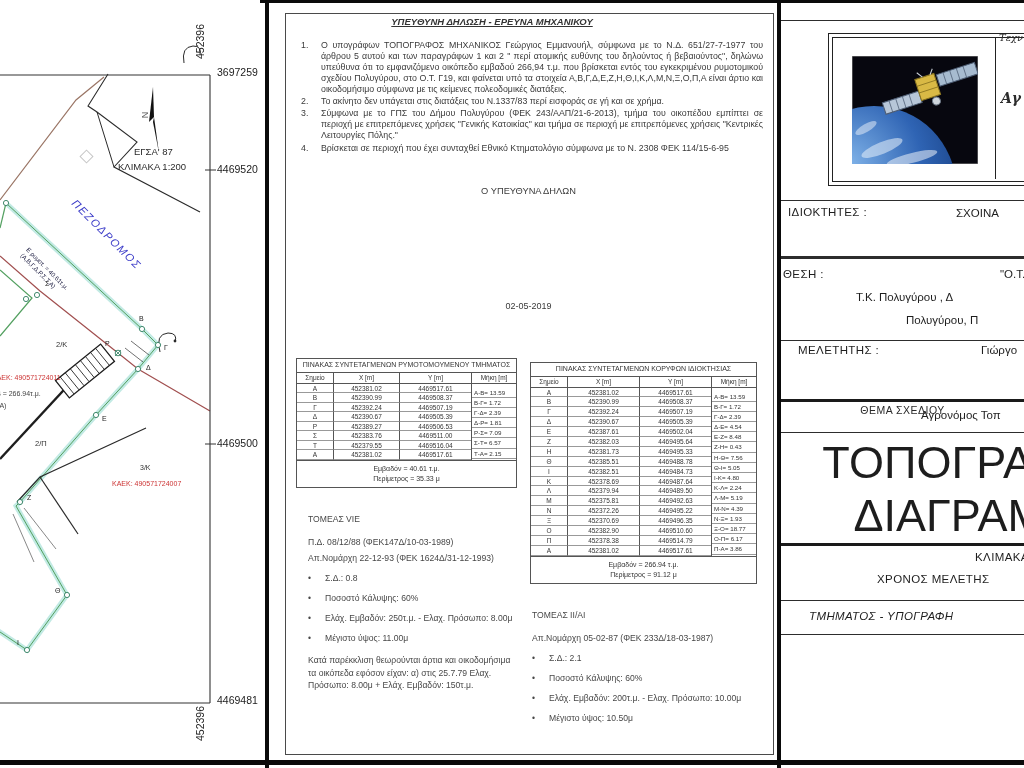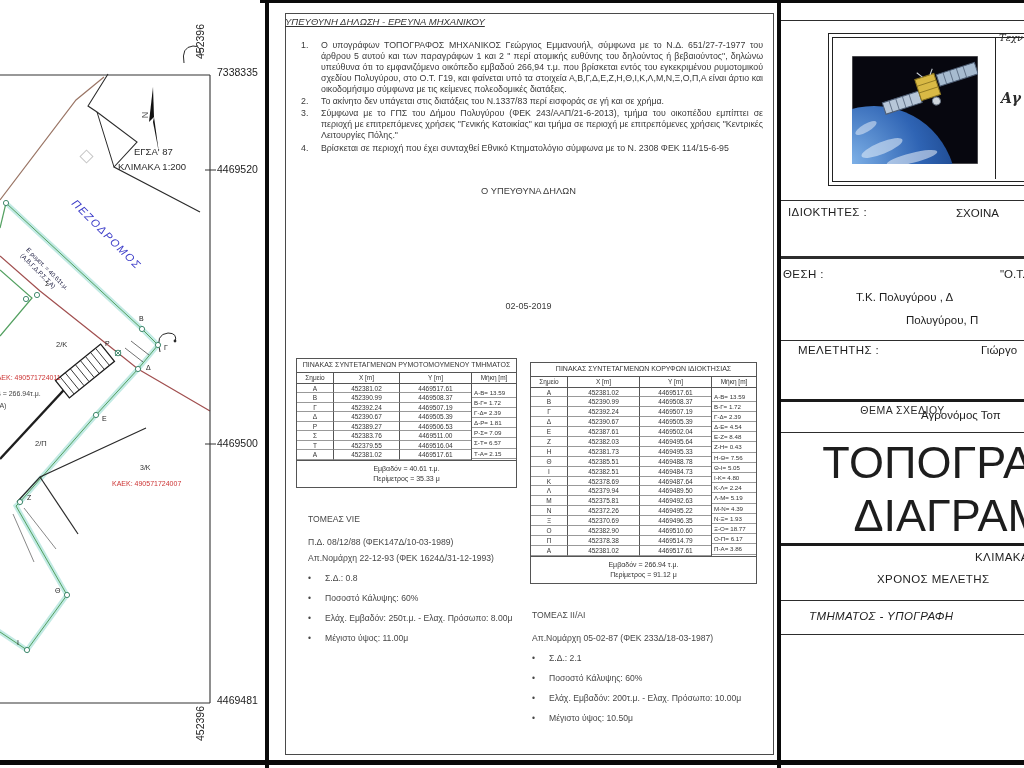--- a/index.html
+++ b/index.html
@@ -15,22 +15,22 @@
   .maptxt{position:absolute;white-space:nowrap;color:#2a2a2a;}
   .street{color:#3b3bc8;font-style:italic;font-size:11px;letter-spacing:1.5px;
           transform:rotate(45deg);transform-origin:0 0;}
   .rymot{font-size:6.3px;color:#1b1b40;transform:rotate(45deg);transform-origin:0 0;line-height:7.5px;}
   .kaek{color:#cc3434;font-size:7px;}
   .parcel{color:#333;font-size:7.5px;}
   .ptlabel{position:absolute;font-size:7px;color:#222;}
   .northN{position:absolute;font-size:9px;color:#555;transform:rotate(-90deg);}
   
   #decl-border{position:absolute;left:285px;top:13px;width:487px;height:740px;border:1px solid #4a4a4a;}
-  .dec-title{position:absolute;left:285px;top:16px;width:414px;text-align:left;
-             font-size:9.5px;font-weight:normal;font-style:italic;text-decoration:underline;color:#333;}
+  .dec-title{position:absolute;left:285px;top:16px;width:414px;text-align:center;
+             font-size:9.5px;font-weight:bold;font-style:italic;text-decoration:underline;color:#333;}
   #dec-list{position:absolute;left:301px;top:40px;width:462px;color:#3a3a3a;}
   .dec-item{display:flex;margin-bottom:1.5px;font-size:8.8px;line-height:10.9px;}
   .dec-item .num{width:20px;flex:0 0 20px;}
   .dec-item .txt{flex:1;text-align:justify;}
   .centerline{position:absolute;left:285px;width:487px;text-align:center;color:#3a3a3a;font-size:9px;}
   
   .tbl{position:absolute;border:1px solid #555;background:#fff;color:#333;box-sizing:border-box;}
   .tbl-title{border-bottom:1px solid #555;text-align:center;font-size:7px;line-height:8.5px;padding:2px 4px;}
   .tbl-head{display:flex;border-bottom:1px solid #555;font-size:6.5px;height:10px;line-height:10px;}
   .tbl-head span{text-align:center;box-sizing:border-box;}
@@ -130,21 +130,21 @@
       <circle cx="67" cy="595" r="2.6"></circle>
           <circle cx="27" cy="650" r="2.6"></circle>
           <circle cx="26" cy="299" r="2.6"></circle>
       <circle cx="37" cy="295" r="2.6"></circle>
           <circle cx="118" cy="353" r="2.8"></circle>
     </g>
     <path d="M115,350 L121,356 M115,356 L121,350" stroke="#2f7d5f" stroke-width="0.8"></path>
   </svg>
 
   <span class="coordlabel vcoord" style="left:194px;top:24px;">452396</span>
-  <span class="coordlabel" style="left:217px;top:66px;">7338335</span>
+  <span class="coordlabel" style="left:217px;top:66px;">3697259</span>
   <span class="coordlabel" style="left:217px;top:163px;">4469520</span>
   <span class="coordlabel" style="left:217px;top:437px;">4469500</span>
   <span class="coordlabel" style="left:217px;top:694px;">4469481</span>
   <span class="coordlabel vcoord" style="left:194px;top:706px;">452396</span>
 
   <span class="northN" style="left:142px;top:110px;">N</span>
   <span class="maptxt" style="left:134px;top:146px;font-size:9.5px;">ΕΓΣΑ' 87</span>
   <span class="maptxt" style="left:118px;top:161px;font-size:9.5px;">ΚΛΙΜΑΚΑ 1:200</span>
 
   <span class="maptxt street" style="left:78px;top:197px;">ΠΕΖΟΔΡΟΜΟΣ</span>
@@ -406,20 +406,21 @@
     </div>
         <div class="bullet">
       <span class="dot">•</span>
       <span class="btxt">Ελάχ. Εμβαδόν: 250τ.μ. - Ελαχ. Πρόσωπο: 8.00μ</span>
     </div>
         <div class="bullet">
       <span class="dot">•</span>
       <span class="btxt">Μέγιστο ύψος: 11.00μ</span>
     </div>
       </div>
+  <div class="zfoot">Κατά παρέκκλιση θεωρούνται άρτια και οικοδομήσιμα τα οικόπεδα εφόσον είχαν: α) στις 25.7.79  Ελαχ. Πρόσωπο: 8.00μ + Ελάχ. Εμβαδόν: 150τ.μ.</div>
 </div>
 
 <div class="zone" id="zone-right">
   <div class="ztitle">ΤΟΜΕΑΣ ΙΙ/ΑΙ</div>
   <div class="zline" style="margin-bottom:8px;">Απ.Νομάρχη 05-02-87 (ΦΕΚ 233Δ/18-03-1987)</div>
   <div>
 
   <div class="bullet">
       <span class="dot">•</span>
       <span class="btxt">Σ.Δ.: 2.1</span>

